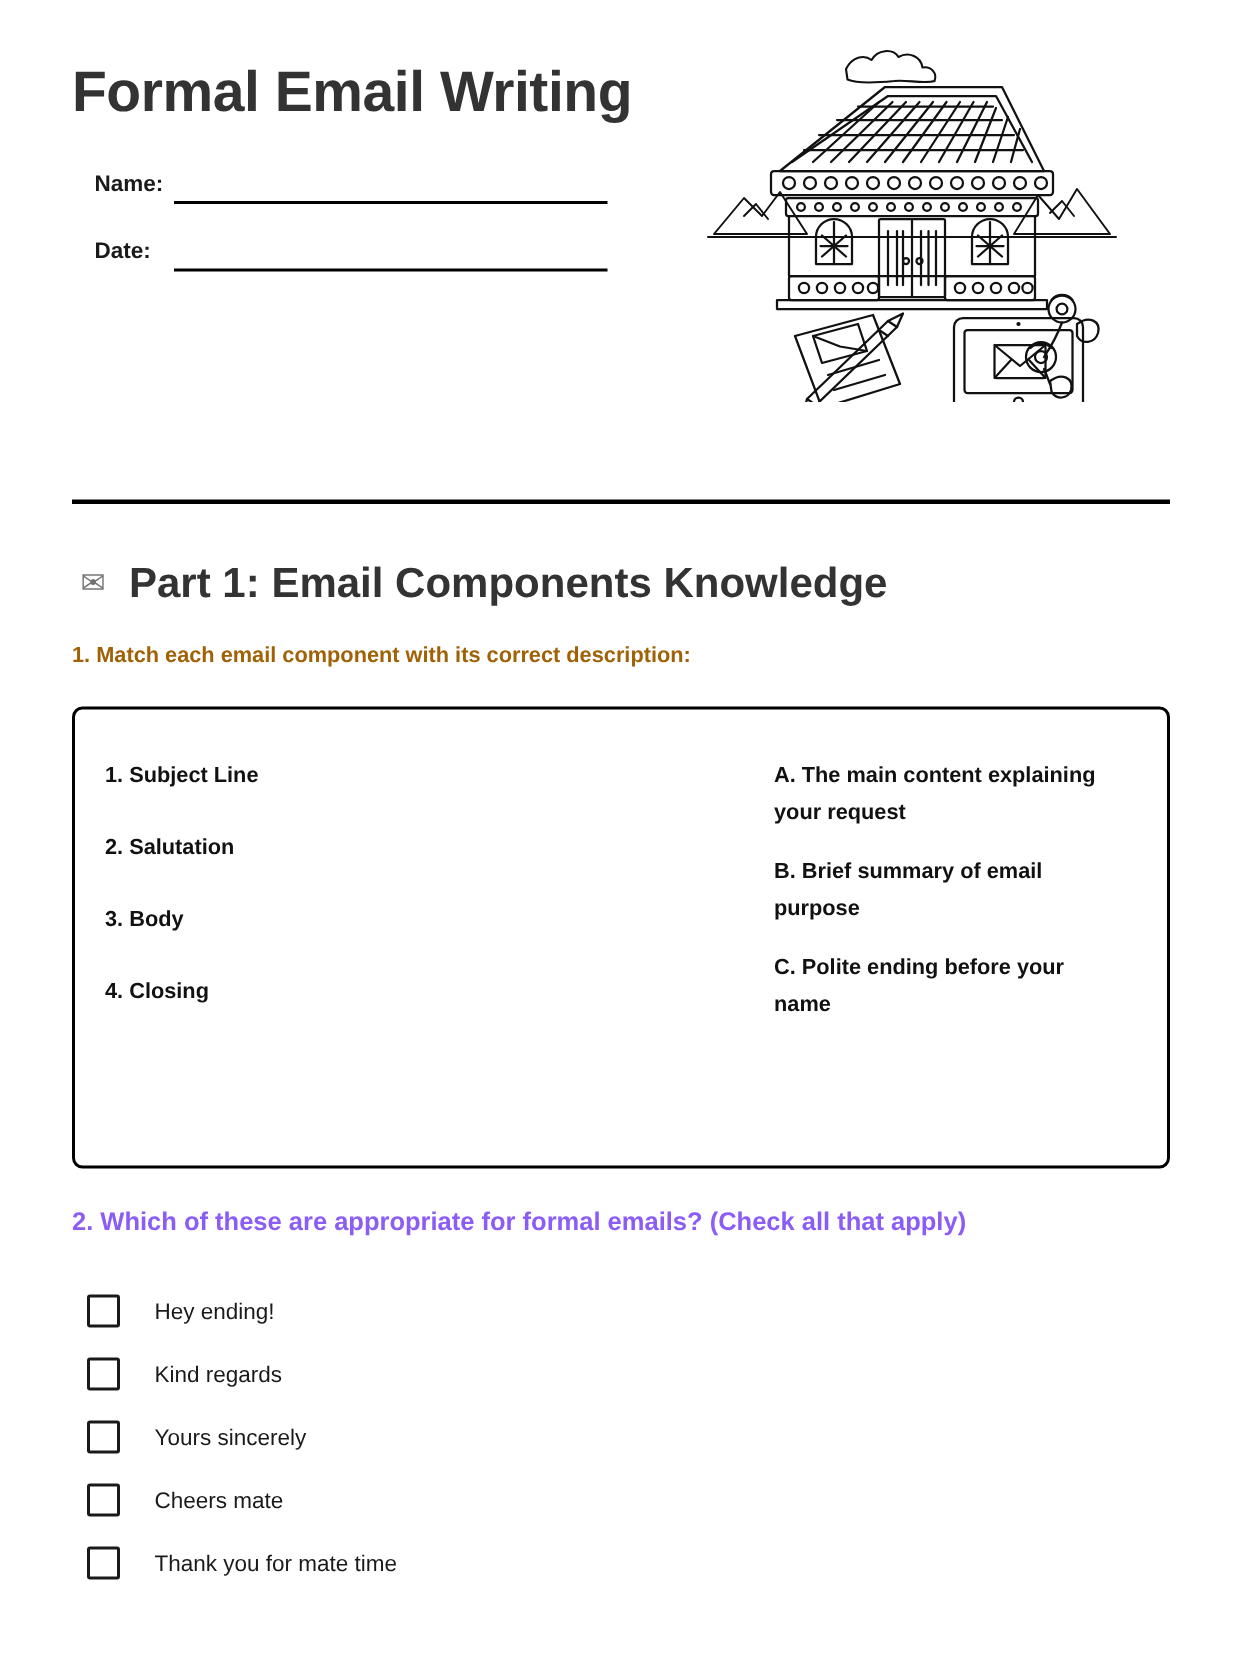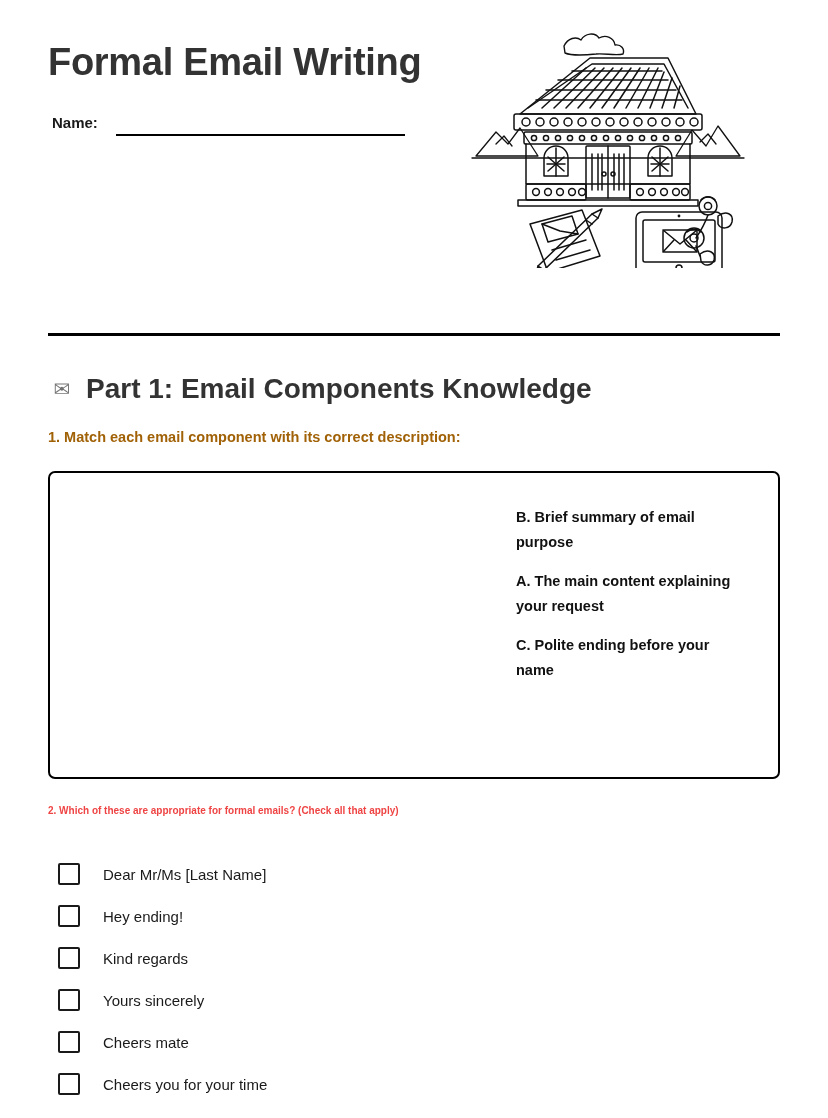--- a/index.html
+++ b/index.html
@@ -45,21 +45,21 @@
   .field-row {
     position: absolute;
     left: 0;
     width: 360px;
     height: 24px;
   }
   .field-row.name { top: 72px; }
   .field-row.date { top: 117px; }
   .field-label {
     position: absolute;
-    left: 4px;
+    left: 15px;
     top: 0;
     font-size: 15px;
     font-weight: bold;
     color: #1a1a1a;
     white-space: nowrap;
   }
   .field-line {
     position: absolute;
     left: 68px;
     top: 20px;
@@ -166,23 +166,23 @@
     margin-bottom: 14px;
   }
   .match-col-left .match-item { margin-bottom: 23px; }
   .match-col-right .match-item { margin-bottom: 14px; }
 
   
   .q2-prompt {
     position: absolute;
     left: 48px;
     top: 805px;
-    font-size: 10px;
-    font-weight: bold;
-    color: #ef4444;
+    font-size: 17px;
+    font-weight: bold;
+    color: #8b5cf6;
     white-space: nowrap;
   }
 
   .checklist {
     position: absolute;
     left: 58px;
     top: 862px;
     width: 600px;
   }
   .check-row {
@@ -214,20 +214,24 @@
 <div class="page">
 
   <div class="header">
     <div class="title">Formal Email Writing</div>
 
     <div class="field-row name">
       <span class="field-label">Name:</span>
       <span class="field-line"></span>
     </div>
 
+    <div class="field-row date">
+      <span class="field-label">Date:</span>
+      <span class="field-line"></span>
+    </div>
   </div>
 
   <div class="illustration">
     <svg viewBox="0 0 280 252" xmlns="http://www.w3.org/2000/svg" fill="none" stroke="#111111" stroke-width="1.5" stroke-linecap="round" stroke-linejoin="round">
 
       <g stroke-width="1.4">
         <path d="M96 30 C100 22 108 20 113 24 C117 17 127 16 131 22 C138 18 146 22 147 29 C153 28 157 33 155 38 C148 40 136 37 128 38 C118 39 104 40 97 37 Z"></path>
       </g>
 
       <g stroke-width="1.3">
@@ -399,50 +403,52 @@
 
   <div class="section-heading">
     <span class="section-emoji">✉</span>
     <span class="section-title">Part 1: Email Components Knowledge</span>
   </div>
 
   <div class="q1-prompt">1. Match each email component with its correct description:</div>
 
   <div class="match-box">
     <div class="match-cols">
+      <div class="match-col-left">
+        <div class="match-item">1. Subject Line</div>
+        <div class="match-item">2. Salutation</div>
+        <div class="match-item">3. Body</div>
+        <div class="match-item">4. Closing</div>
+      </div>
       <div class="match-col-right">
+        <div class="match-item">A. The main content explaining your request</div>
         <div class="match-item">B. Brief summary of email purpose</div>
-        <div class="match-item">A. The main content explaining your request</div>
         <div class="match-item">C. Polite ending before your name</div>
       </div>
     </div>
   </div>
 
   <div class="q2-prompt">2. Which of these are appropriate for formal emails? (Check all that apply)</div>
 
   <div class="checklist">
     <div class="check-row">
       <span class="checkbox"></span>
-      <span class="check-label">Dear Mr/Ms [Last Name]</span>
-    </div>
-    <div class="check-row">
-      <span class="checkbox"></span>
       <span class="check-label">Hey ending!</span>
     </div>
     <div class="check-row">
       <span class="checkbox"></span>
       <span class="check-label">Kind regards</span>
     </div>
     <div class="check-row">
       <span class="checkbox"></span>
       <span class="check-label">Yours sincerely</span>
     </div>
     <div class="check-row">
       <span class="checkbox"></span>
       <span class="check-label">Cheers mate</span>
     </div>
     <div class="check-row">
       <span class="checkbox"></span>
-      <span class="check-label">Cheers you for your time</span>
+      <span class="check-label">Thank you for mate time</span>
     </div>
   </div>
 
 </div>
 
 </body></html>

